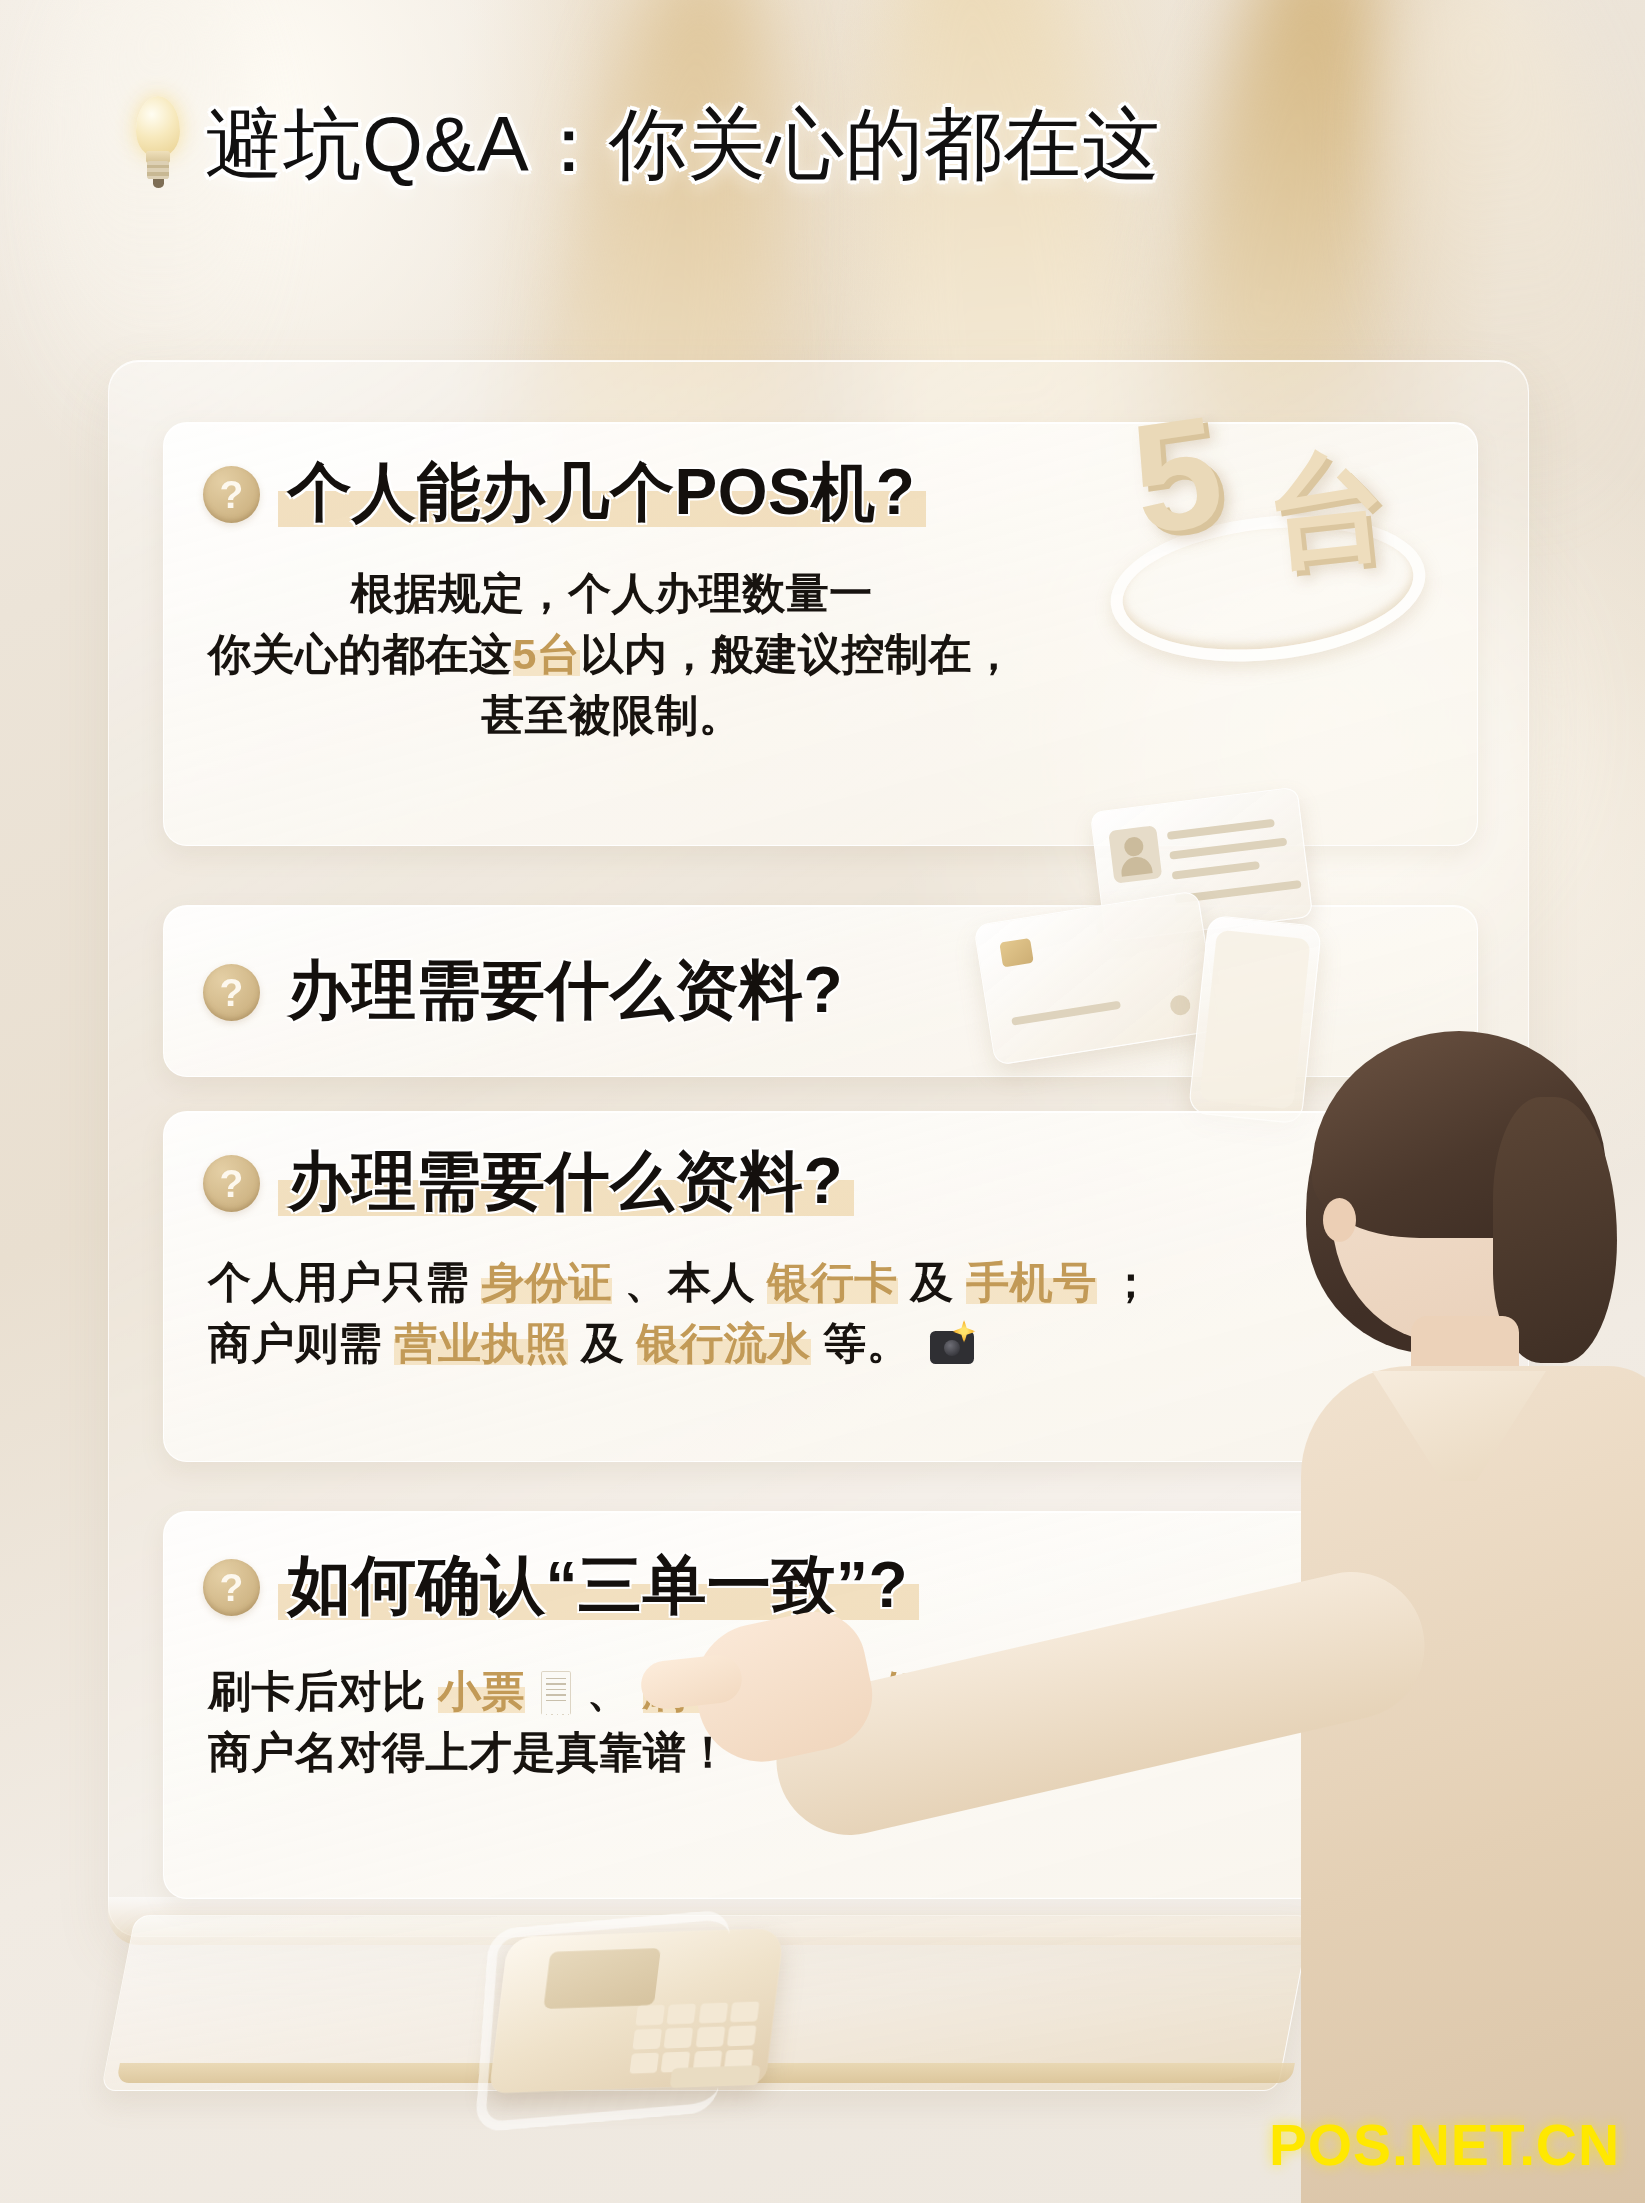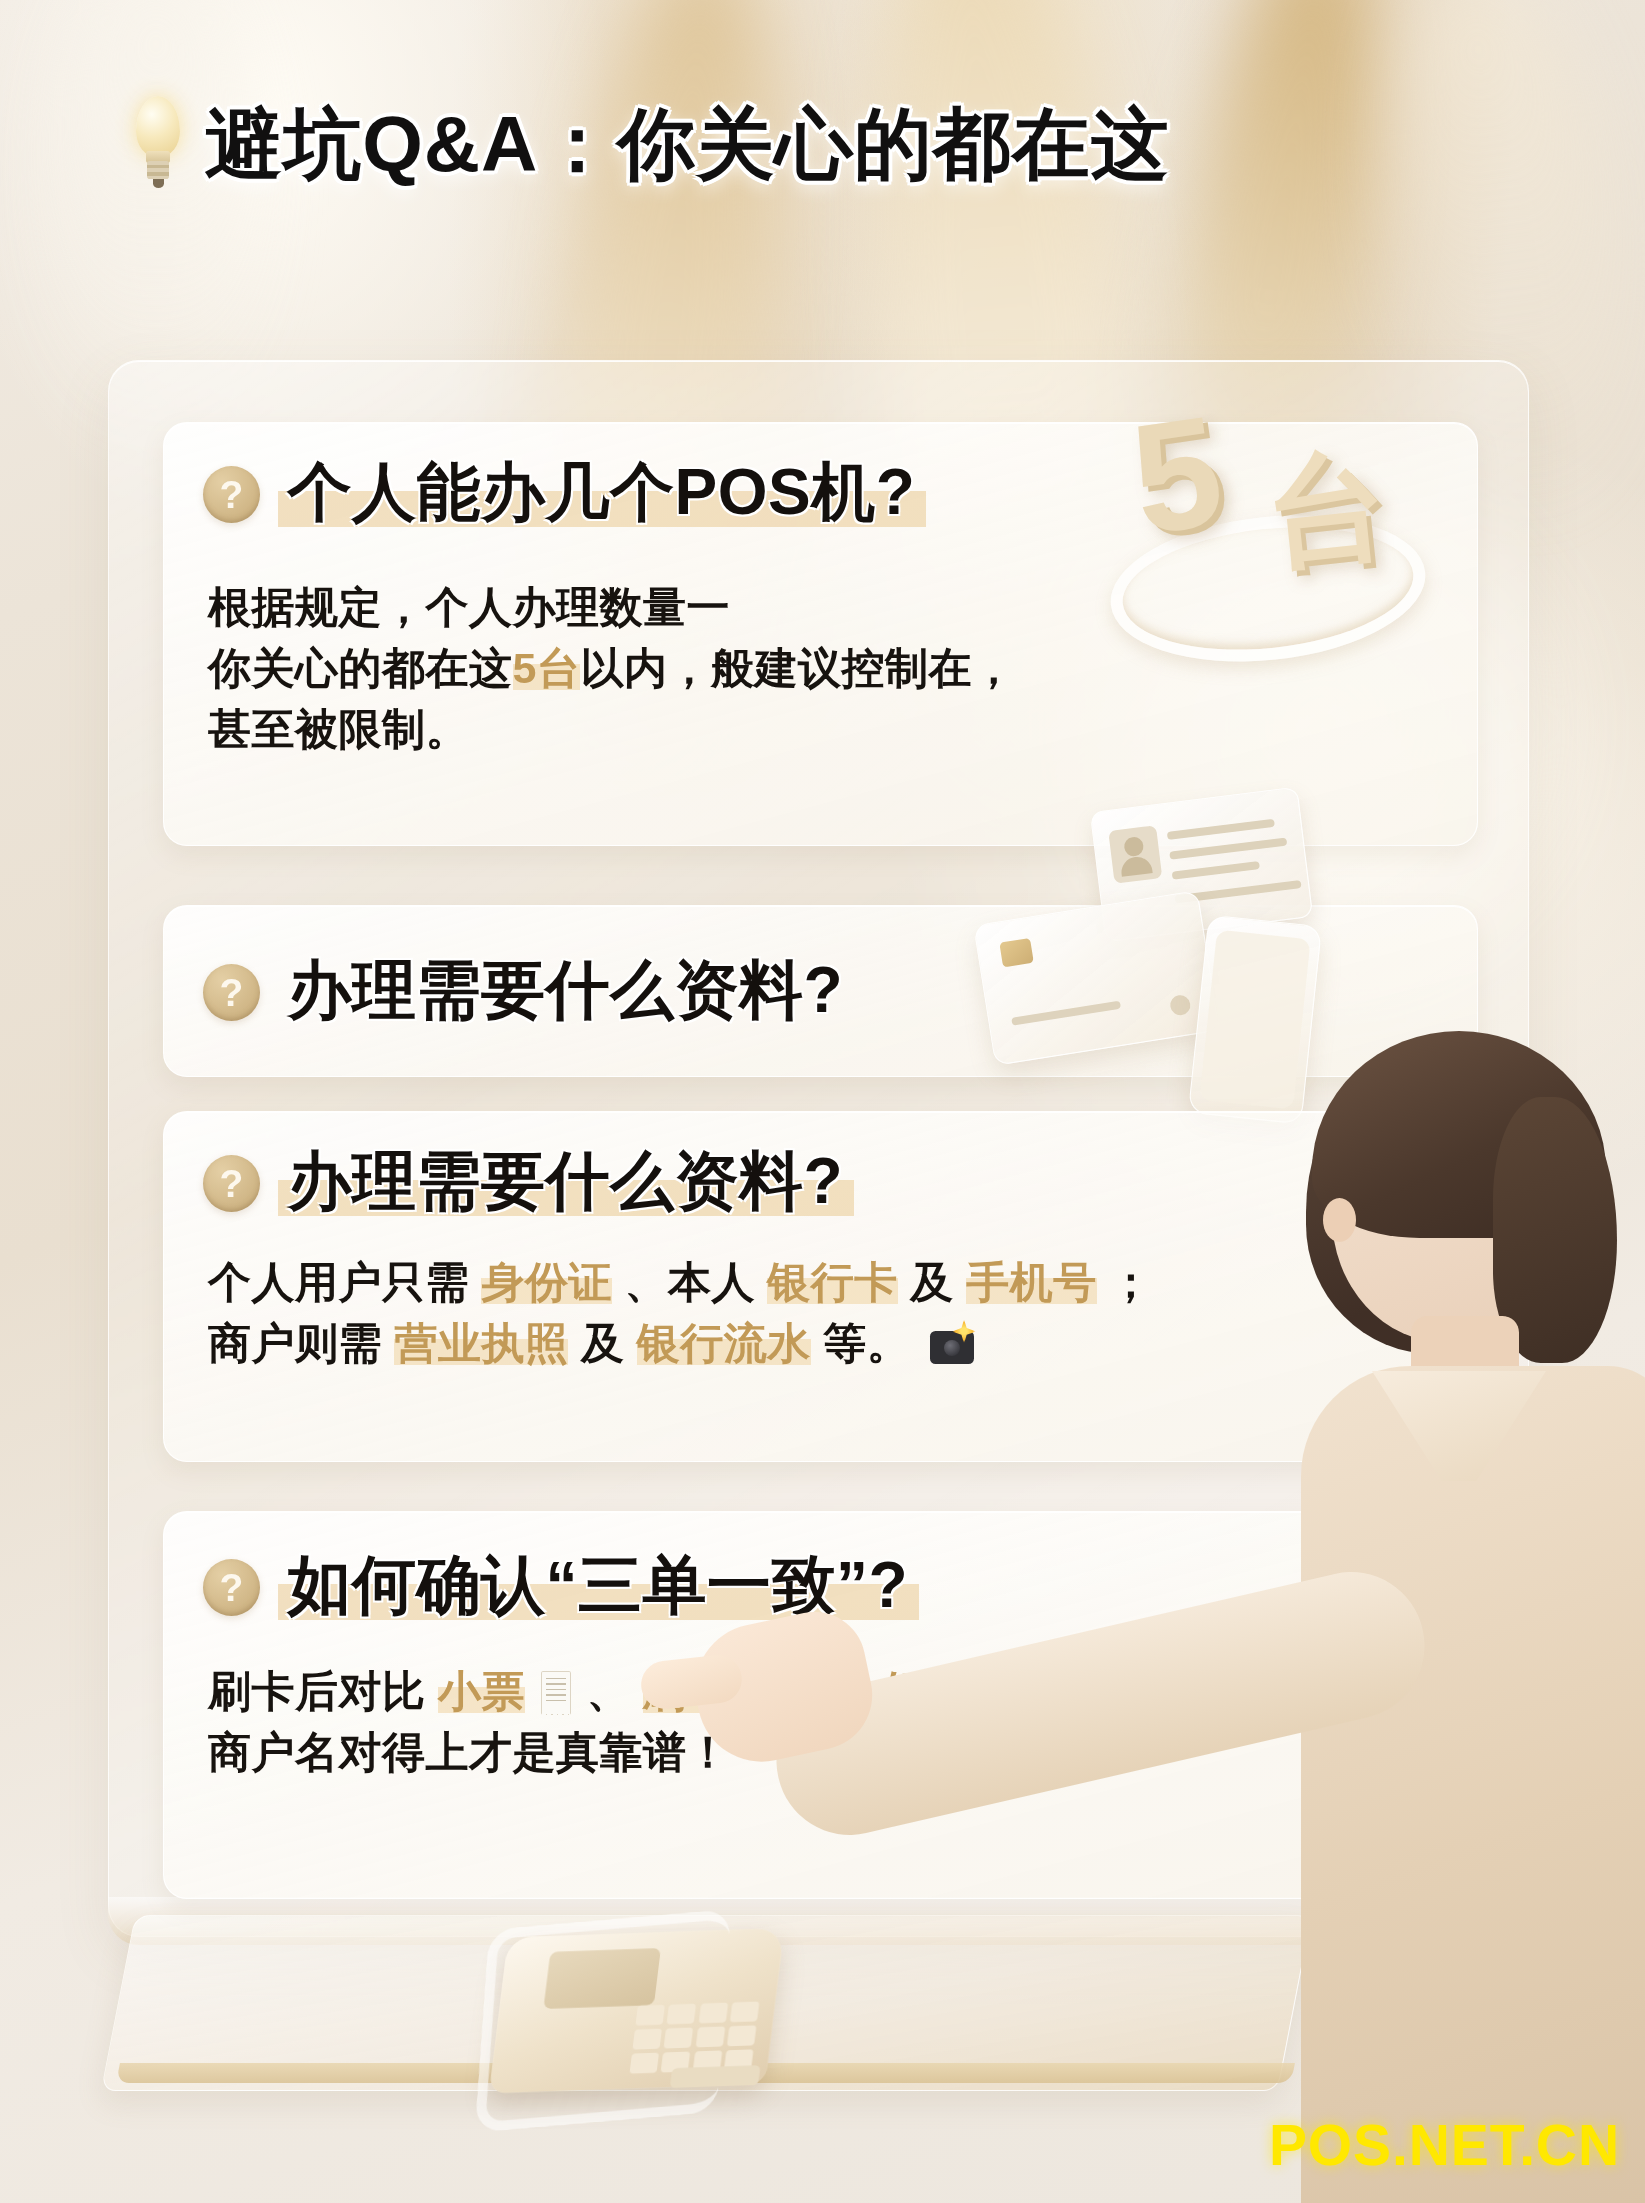--- a/index.html
+++ b/index.html
@@ -51,21 +51,21 @@
   #title-row{position:absolute;left:129px;top:96px;display:flex;align-items:center;gap:16.5px;}
   .bulb{width:59px;height:96px;position:relative;flex:0 0 auto;}
   .bulb .glass{position:absolute;left:7.3px;top:0;width:44px;height:61px;border-radius:50% 50% 46% 46%/58% 58% 42% 42%;
     background:radial-gradient(circle at 36% 30%,#fffdf2 0%,#f7e9bd 45%,#e8cf8d 100%);
     box-shadow:0 0 20px rgba(247,226,160,.95);}
   .bulb .neck{position:absolute;left:17.4px;top:55px;width:24px;height:12px;background:linear-gradient(180deg,#efe0bb,#d6c396);border-radius:2.8px;}
   .bulb .base{position:absolute;left:18.4px;top:65px;width:22px;height:18.4px;border-radius:2.8px;
     background:repeating-linear-gradient(180deg,#ddd0b4 0 3.7px,#c8b893 3.7px 7.3px);}
   .bulb .tip{position:absolute;left:24px;top:83px;width:11px;height:9.2px;border-radius:0 0 50% 50%;background:#7e6e55;}
 
-  #title{font-size:78px;font-weight:700;letter-spacing:0.9px;color:#111010;line-height:1;
+  #title{font-size:78px;font-weight:400;letter-spacing:0.9px;color:#111010;line-height:1;
     white-space:nowrap;
     text-shadow:
       -2.8px -2.8px 0 #fff, 2.8px -2.8px 0 #fff, -2.8px 2.8px 0 #fff, 2.8px 2.8px 0 #fff,
       0 -3.7px 0 #fff, 0 3.7px 0 #fff, -3.7px 0 0 #fff, 3.7px 0 0 #fff,
       0 5.5px 18.4px rgba(255,255,255,.9);}
 
   
   .card{position:absolute;border-radius:24px;
     background:linear-gradient(165deg, rgba(255,255,255,.90), rgba(253,251,246,.78) 60%, rgba(249,245,236,.80));
     border:0.9px solid rgba(255,255,255,.92);
@@ -211,21 +211,21 @@
       <div class="tip"></div>
   </div>
   <div id="title">避坑Q&amp;A：你关心的都在这</div>
 </div>
 
 <div class="card" id="card1">
   <div class="qrow" style="left:39px;top:33px;">
     <div class="qbadge">?</div>
     <div class="qtext hl">个人能办几个POS机?</div>
   </div>
-  <div class="body" style="left:44px;top:154px;">
+  <div class="body" style="left:44px;top:140px;text-align:center;">
     <div><span>根据规定，个人办理数量一</span></div>
     <div><span>你关心的都在这</span><span class="gold hlw">5台</span><span>以内，般建议控制在，</span></div>
     <div><span>甚至被限制。</span></div>
   </div>
 </div>
 
 <div id="five">
   <div class="ring"></div>
   <div class="d5">5</div>
   <div class="dt">台</div>

